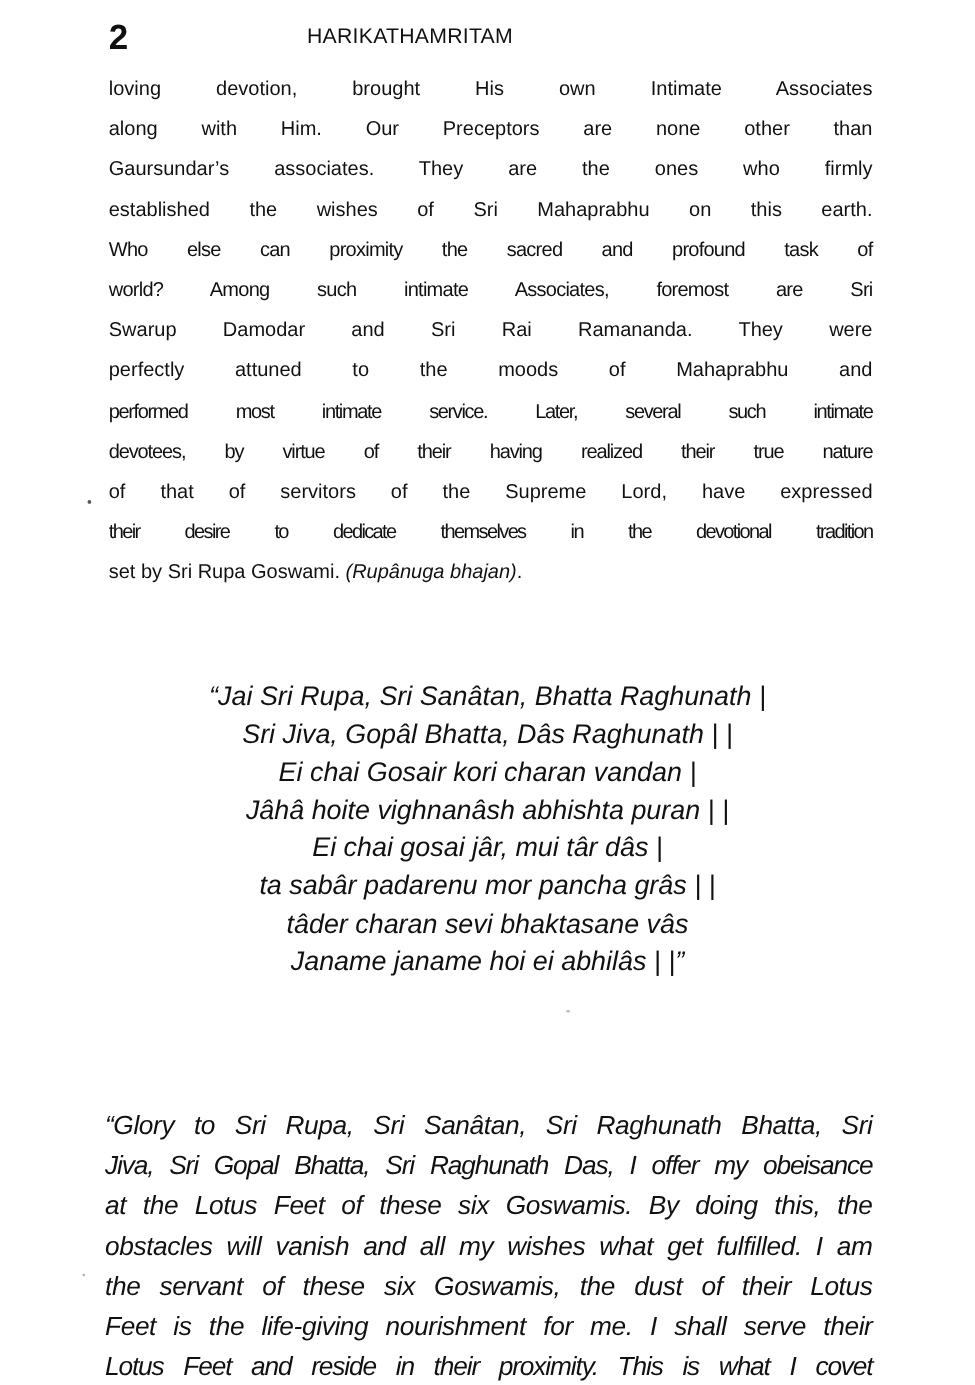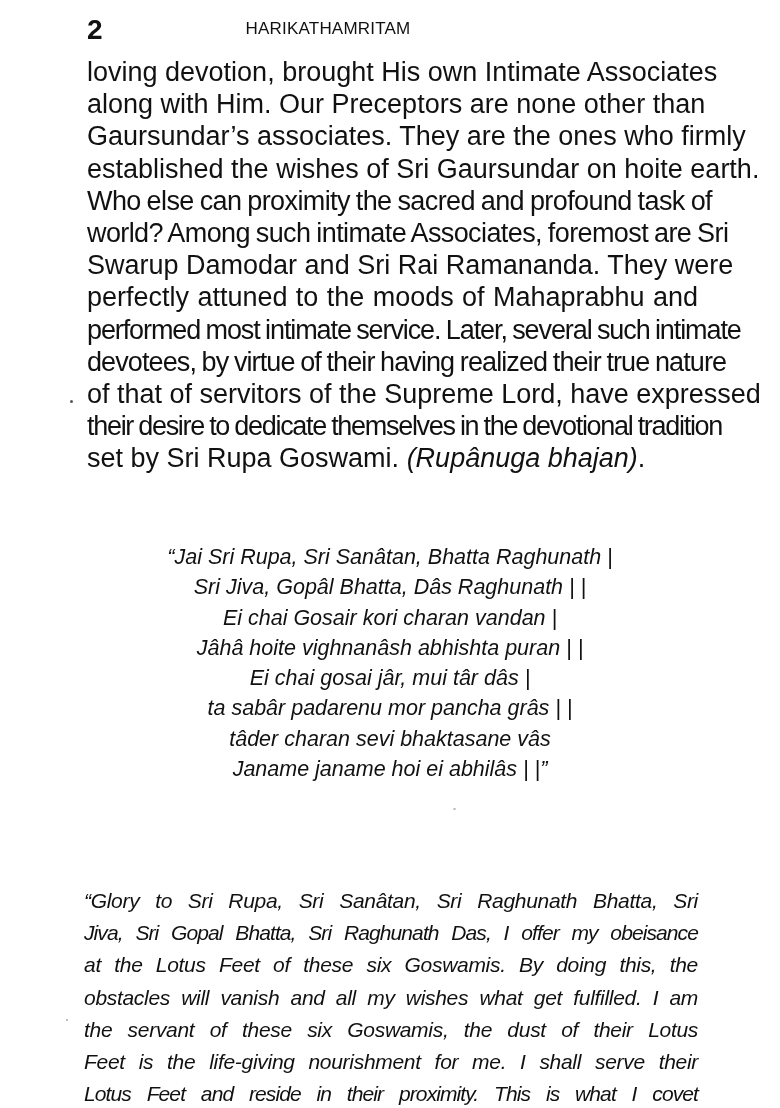--- a/index.html
+++ b/index.html
@@ -2,21 +2,21 @@
 <html><head>
 <meta charset="utf-8">
 <style>
   html, body { margin: 0; padding: 0; background: #ffffff; }
   body { width: 780px; height: 1108px; position: relative; overflow: hidden; color: #111111;
          font-family: "Liberation Sans", "DejaVu Sans", sans-serif; }
   .page-num { position: absolute; left: 87px; top: 14px; font-size: 28px; font-weight: bold; line-height: 32px; }
   .running-head { position: absolute; left: 0; width: 656px; top: 17px; text-align: center;
                   font-size: 17px; letter-spacing: 0.2px; line-height: 24px; }
   .body-text { position: absolute; left: 87px; width: 611px; top: 56px; }
-  .line { display: block; font-size: 27px; line-height: 32.2px; height: 32.2px; white-space: nowrap;
+  .line { display: block; font-size: 16px; line-height: 32.2px; height: 32.2px; white-space: nowrap;
           text-align: justify; text-align-last: justify; }
   .line.last { text-align-last: left; }
   .line.tight { letter-spacing: -0.6px; word-spacing: -1px; }
   .verse { position: absolute; left: 0; width: 780px; top: 542px; text-align: center; }
   .vline { display: block; font-style: italic; font-size: 21.5px; line-height: 30.3px; height: 30.3px; white-space: nowrap; }
   .translation { position: absolute; left: 84px; width: 614px; top: 837px; margin-top: 48px; }
   .tline { display: block; font-style: italic; font-size: 21px; line-height: 32.2px; height: 32.2px; white-space: nowrap;
            text-align: justify; text-align-last: justify; letter-spacing: -0.3px; }
   .tline.last { text-align-last: left; }
   .tline.tight { letter-spacing: -0.9px; word-spacing: -1px; }
@@ -28,21 +28,21 @@
 
 <div>
 
   <div class="page-num">2</div>
   <div class="running-head">HARIKATHAMRITAM</div>
 
   <div class="body-text">
     <span class="line">loving devotion, brought His own Intimate Associates</span>
     <span class="line">along with Him. Our Preceptors are none other than</span>
     <span class="line">Gaursundar’s associates. They are the ones who firmly</span>
-    <span class="line">established the wishes of Sri Gaursundar on hoite earth.</span>
+    <span class="line">established the wishes of Sri Mahaprabhu on this earth.</span>
     <span class="line tight">Who else can proximity the sacred and profound task of</span>
     <span class="line tight">world? Among such intimate Associates, foremost are Sri</span>
     <span class="line">Swarup Damodar and Sri Rai Ramananda.  They were</span>
     <span class="line">perfectly attuned to the moods of Mahaprabhu and</span>
     <span class="line tight" style="letter-spacing:-1.1px;">performed most intimate service. Later, several such intimate</span>
     <span class="line tight" style="letter-spacing:-0.9px;">devotees, by virtue of their having realized their true nature</span>
     <span class="line">of that of servitors of the Supreme Lord, have expressed</span>
     <span class="line tight" style="letter-spacing:-1.3px;">their desire to dedicate themselves in the devotional tradition</span>
     <span class="line last"><span>set by Sri Rupa Goswami. </span><span class="it">(Rupânuga bhajan)</span><span>.</span></span>
   </div>

